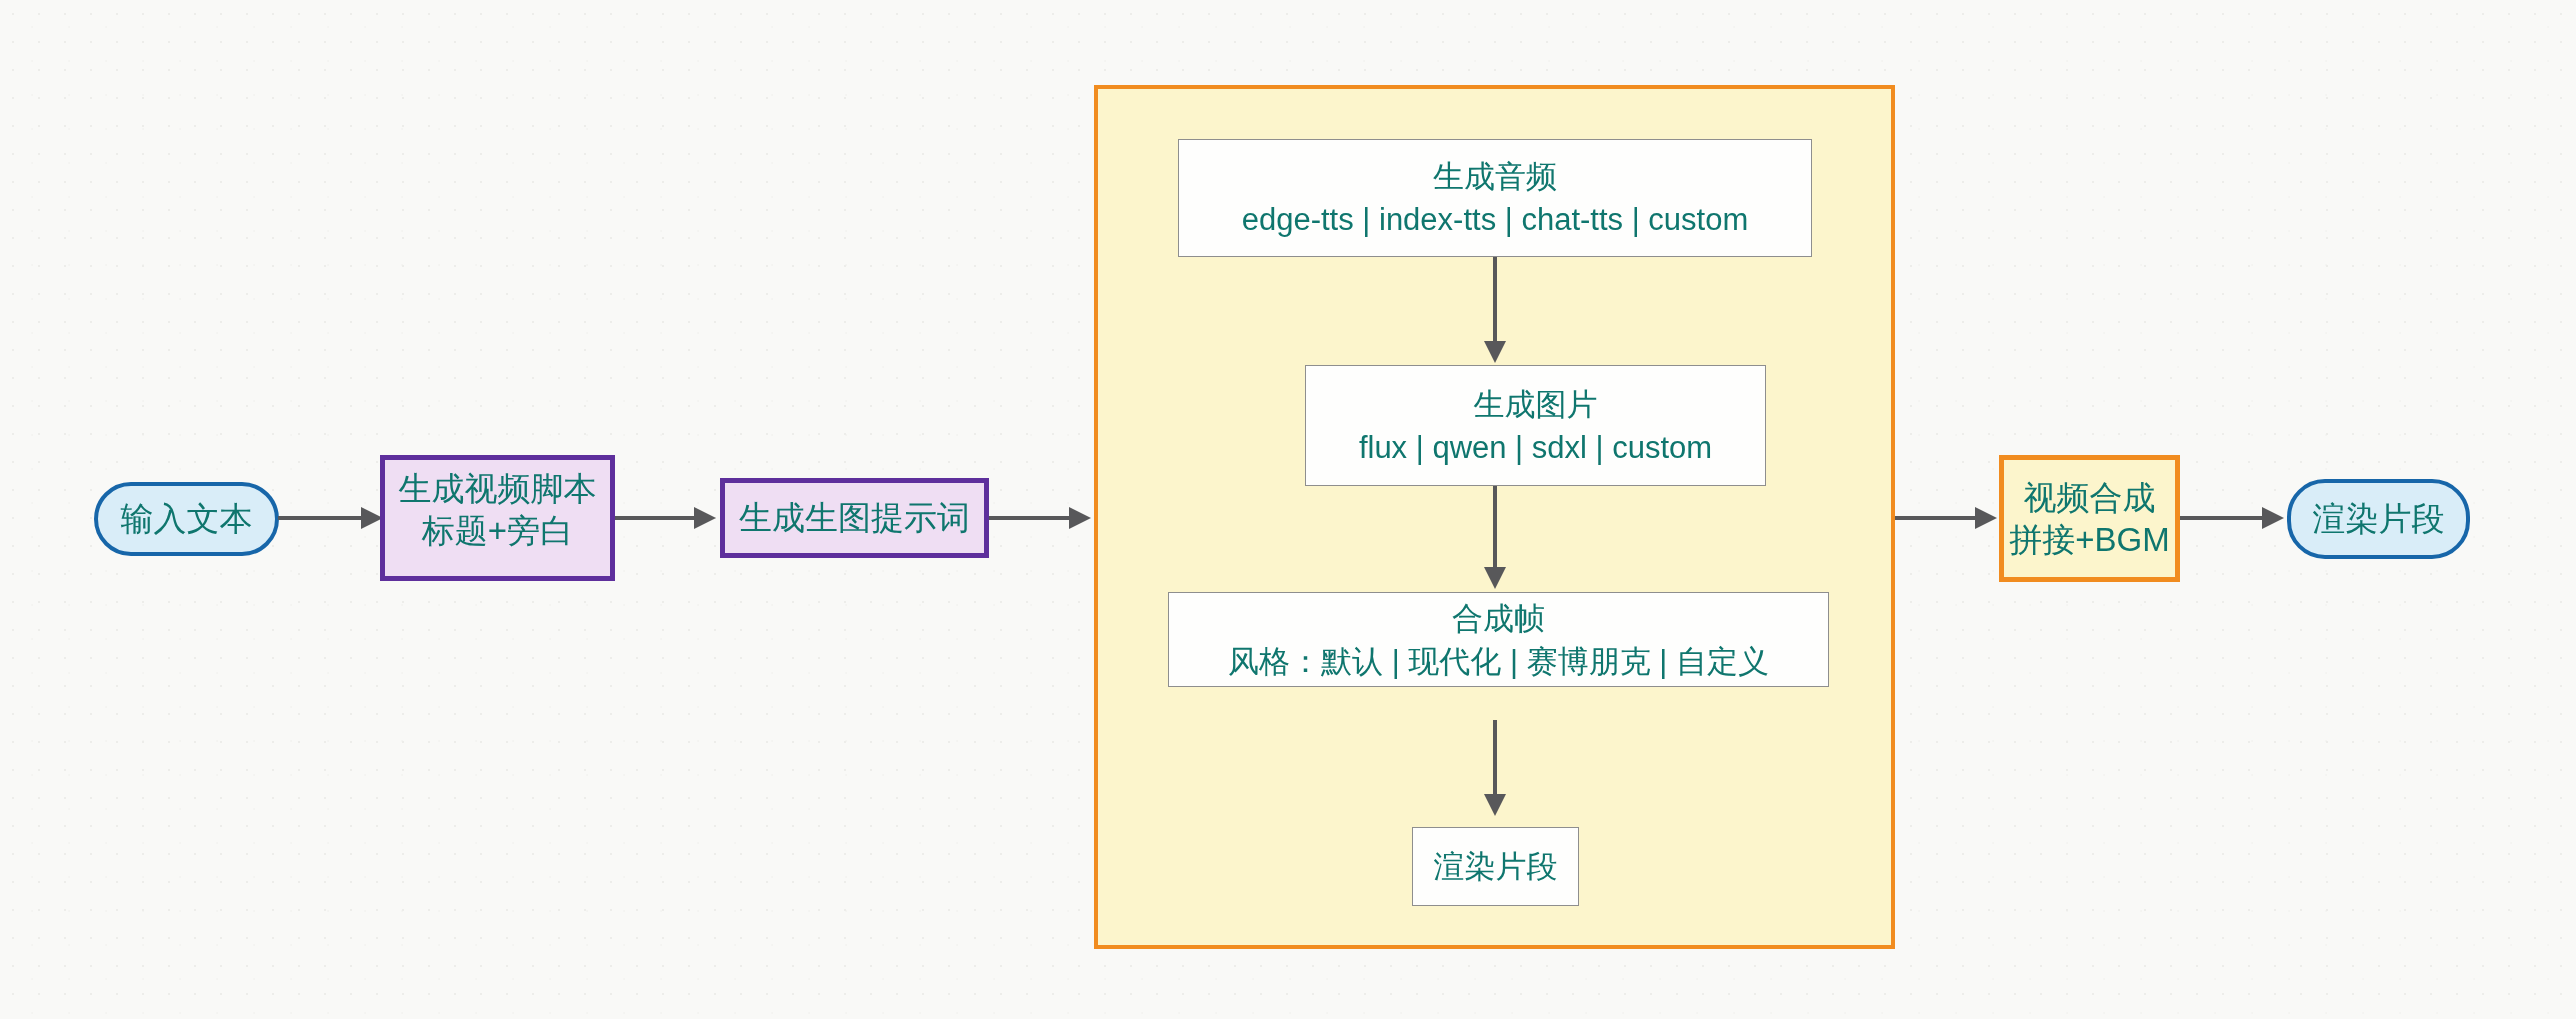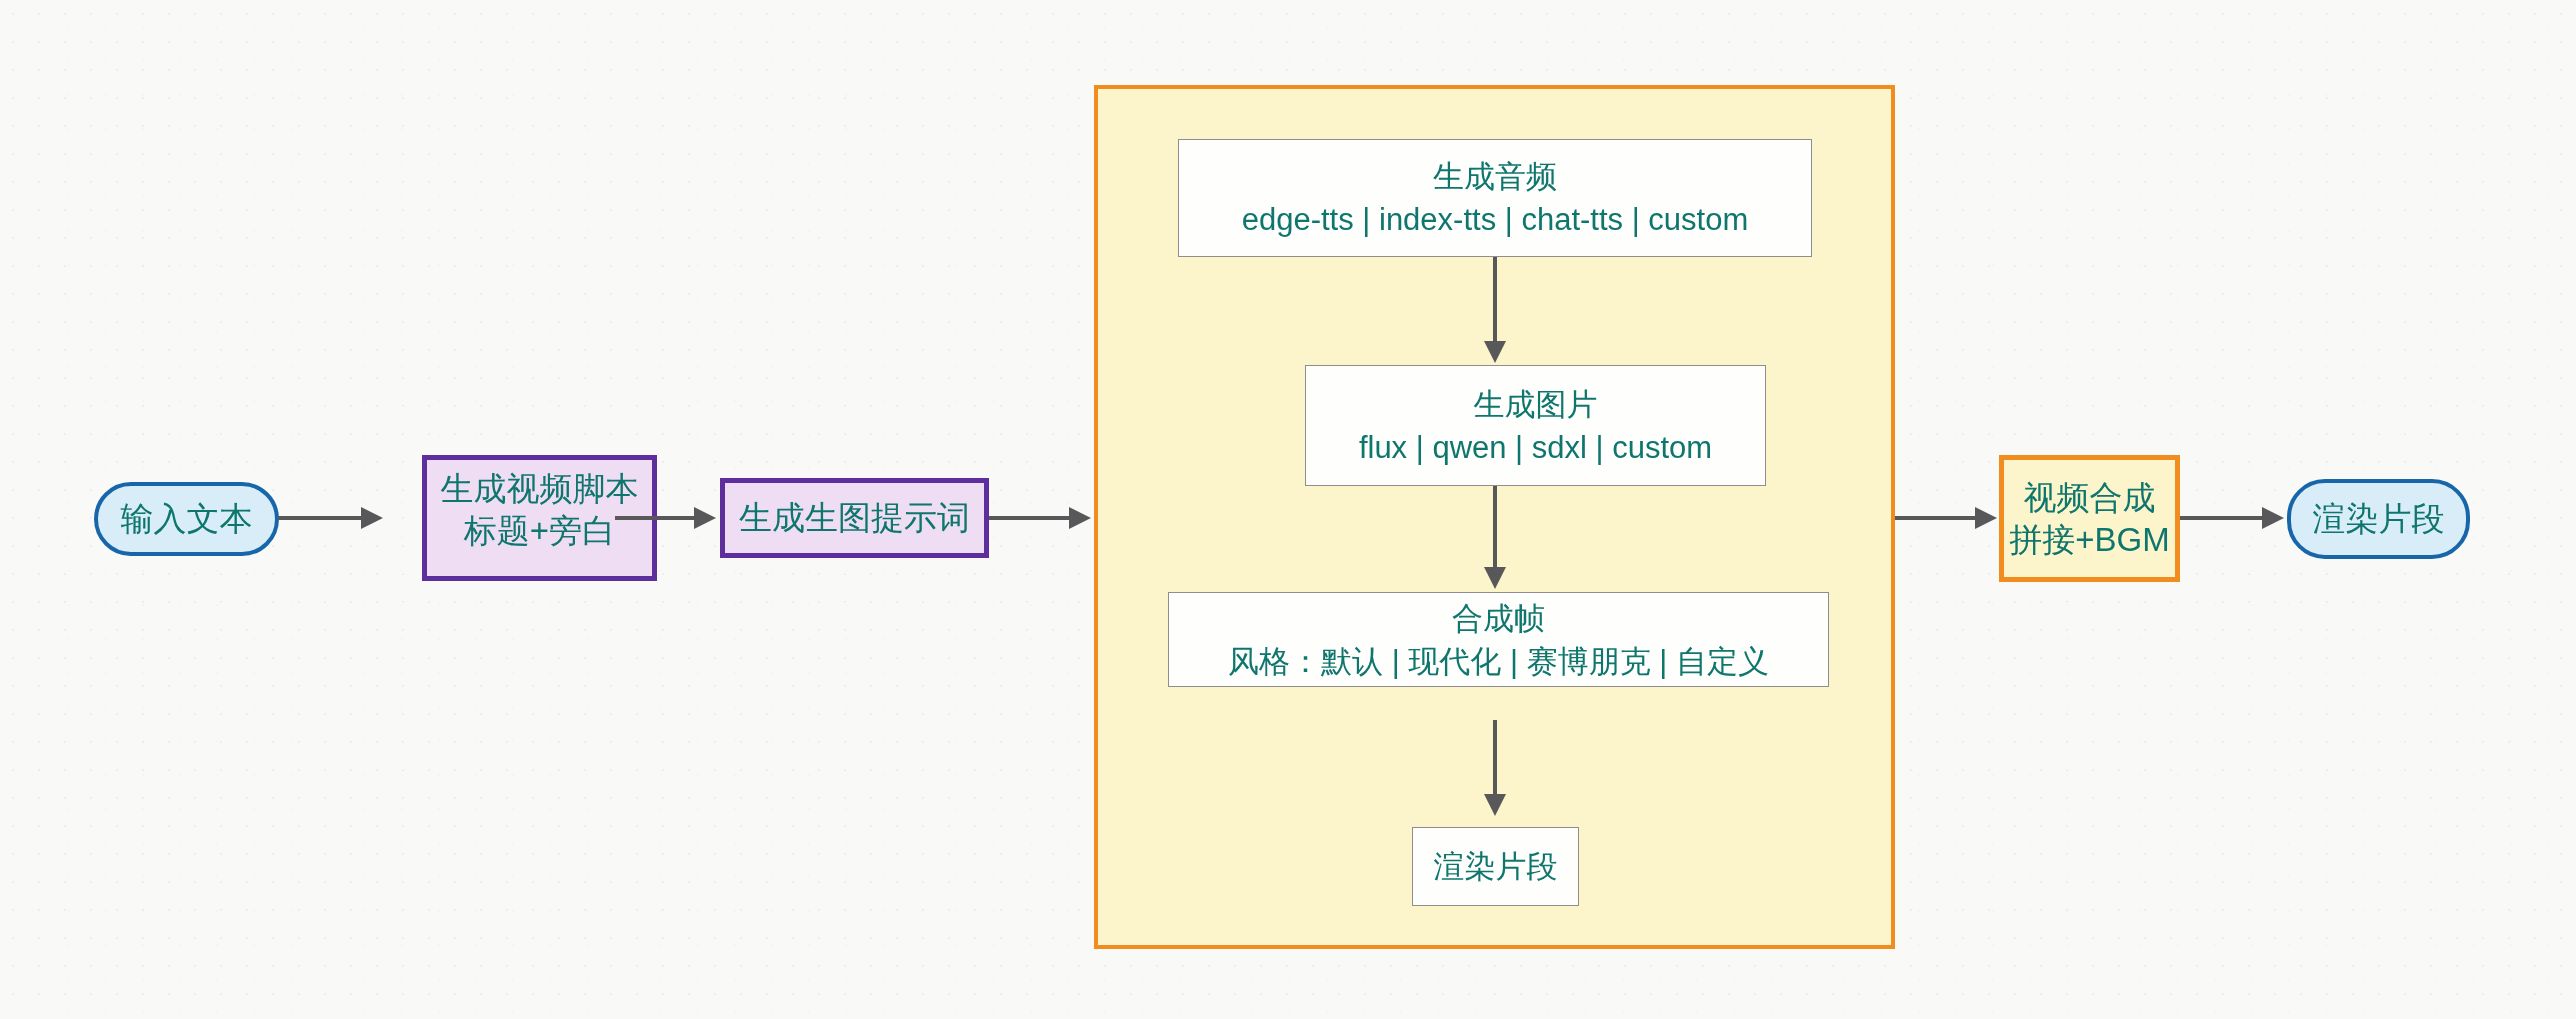--- a/index.html
+++ b/index.html
@@ -45,21 +45,21 @@
   }
   .head-down{
     position:absolute;width:0;height:0;
     border-left:11px solid transparent;border-right:11px solid transparent;
     border-top:22px solid #58585a;
   }
   
   #n-input   {left:94px;top:482px;width:185px;height:74px;}
   #a1-shaft  {left:278px;top:516px;width:85px;height:3.6px;}
   #a1-head   {left:361px;top:507px;}
-  #n-script  {left:380px;top:455px;width:235px;height:126px;margin-left:42px;}
+  #n-script  {left:380px;top:455px;width:235px;height:126px;}
   #a2-shaft  {left:615px;top:516px;width:80px;height:3.6px;}
   #a2-head   {left:694px;top:507px;}
   #n-prompt  {left:720px;top:478px;width:269px;height:80px;}
   #a3-shaft  {left:989px;top:516px;width:82px;height:3.6px;}
   #a3-head   {left:1069px;top:507px;}
   #subgraph  {left:1094px;top:85px;width:801px;height:864px;}
   #n-audio   {left:1178px;top:139px;width:634px;height:118px;}
   #v1-shaft  {left:1493px;top:257px;width:3.6px;height:85px;}
   #v1-head   {left:1484px;top:341px;}
   #n-image   {left:1269px;top:365px;width:461px;height:121px;margin-left:36px;}

